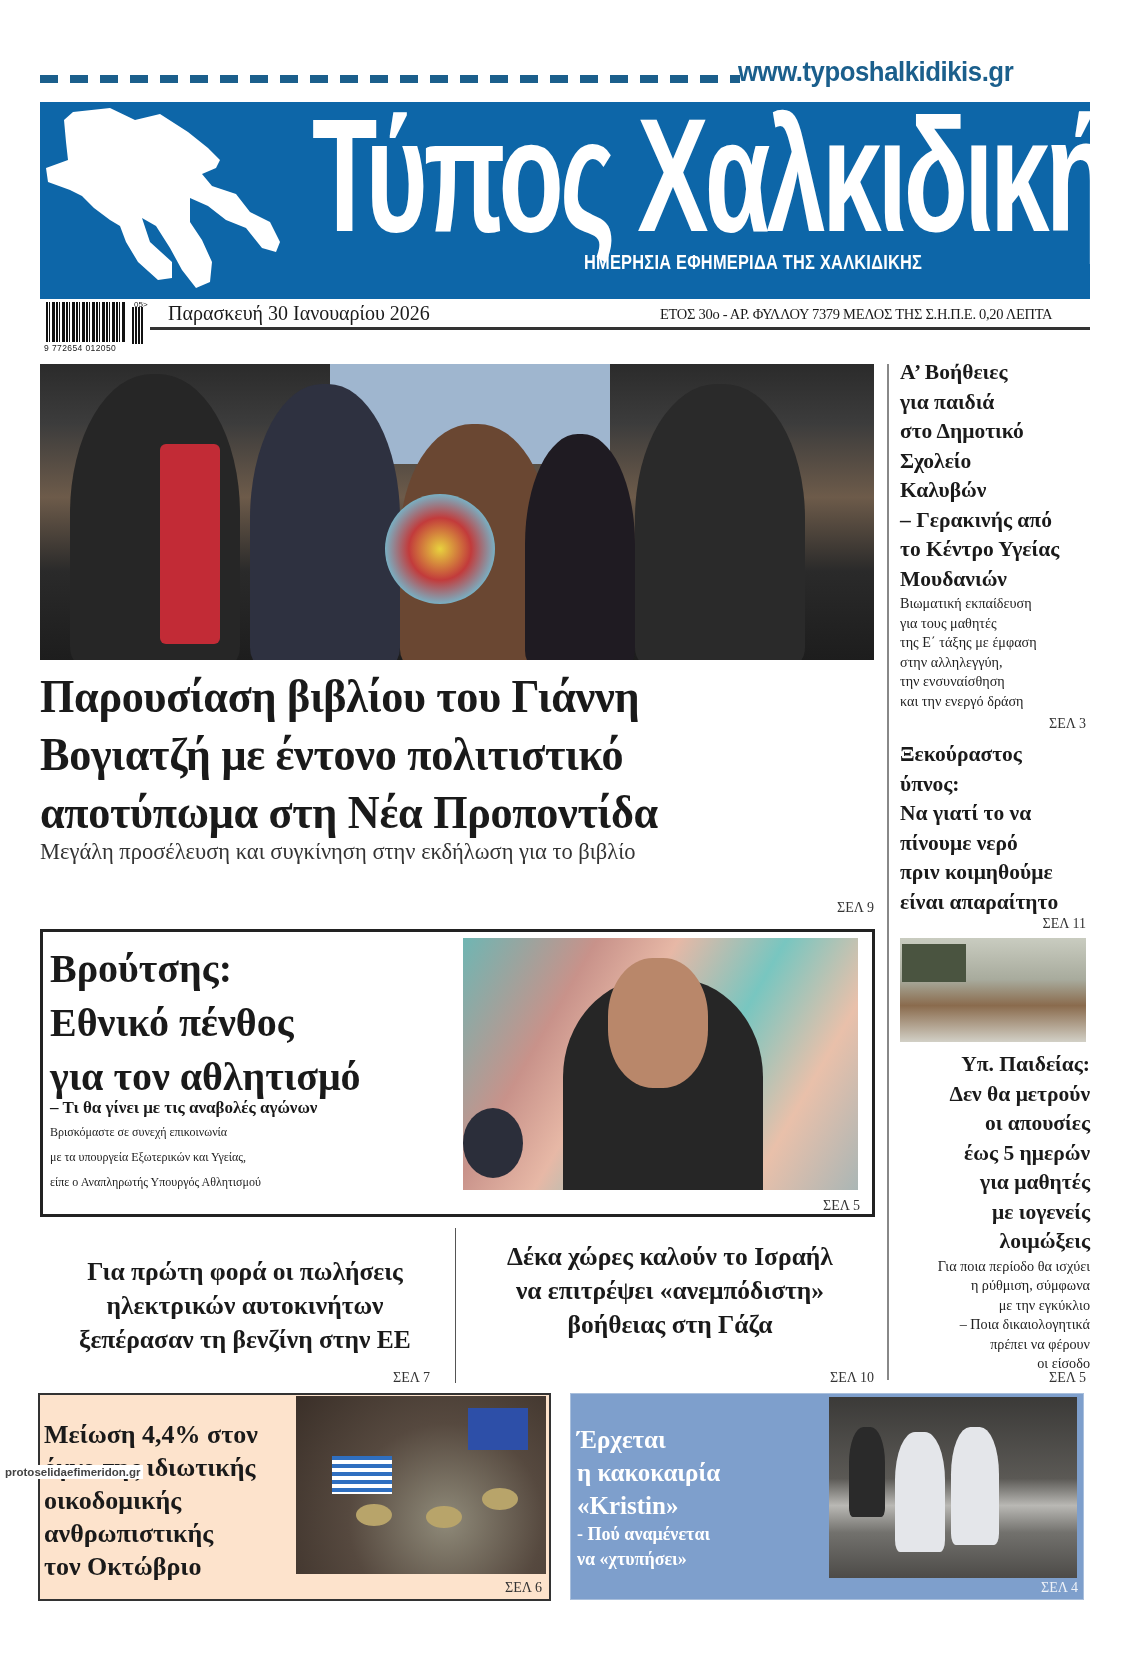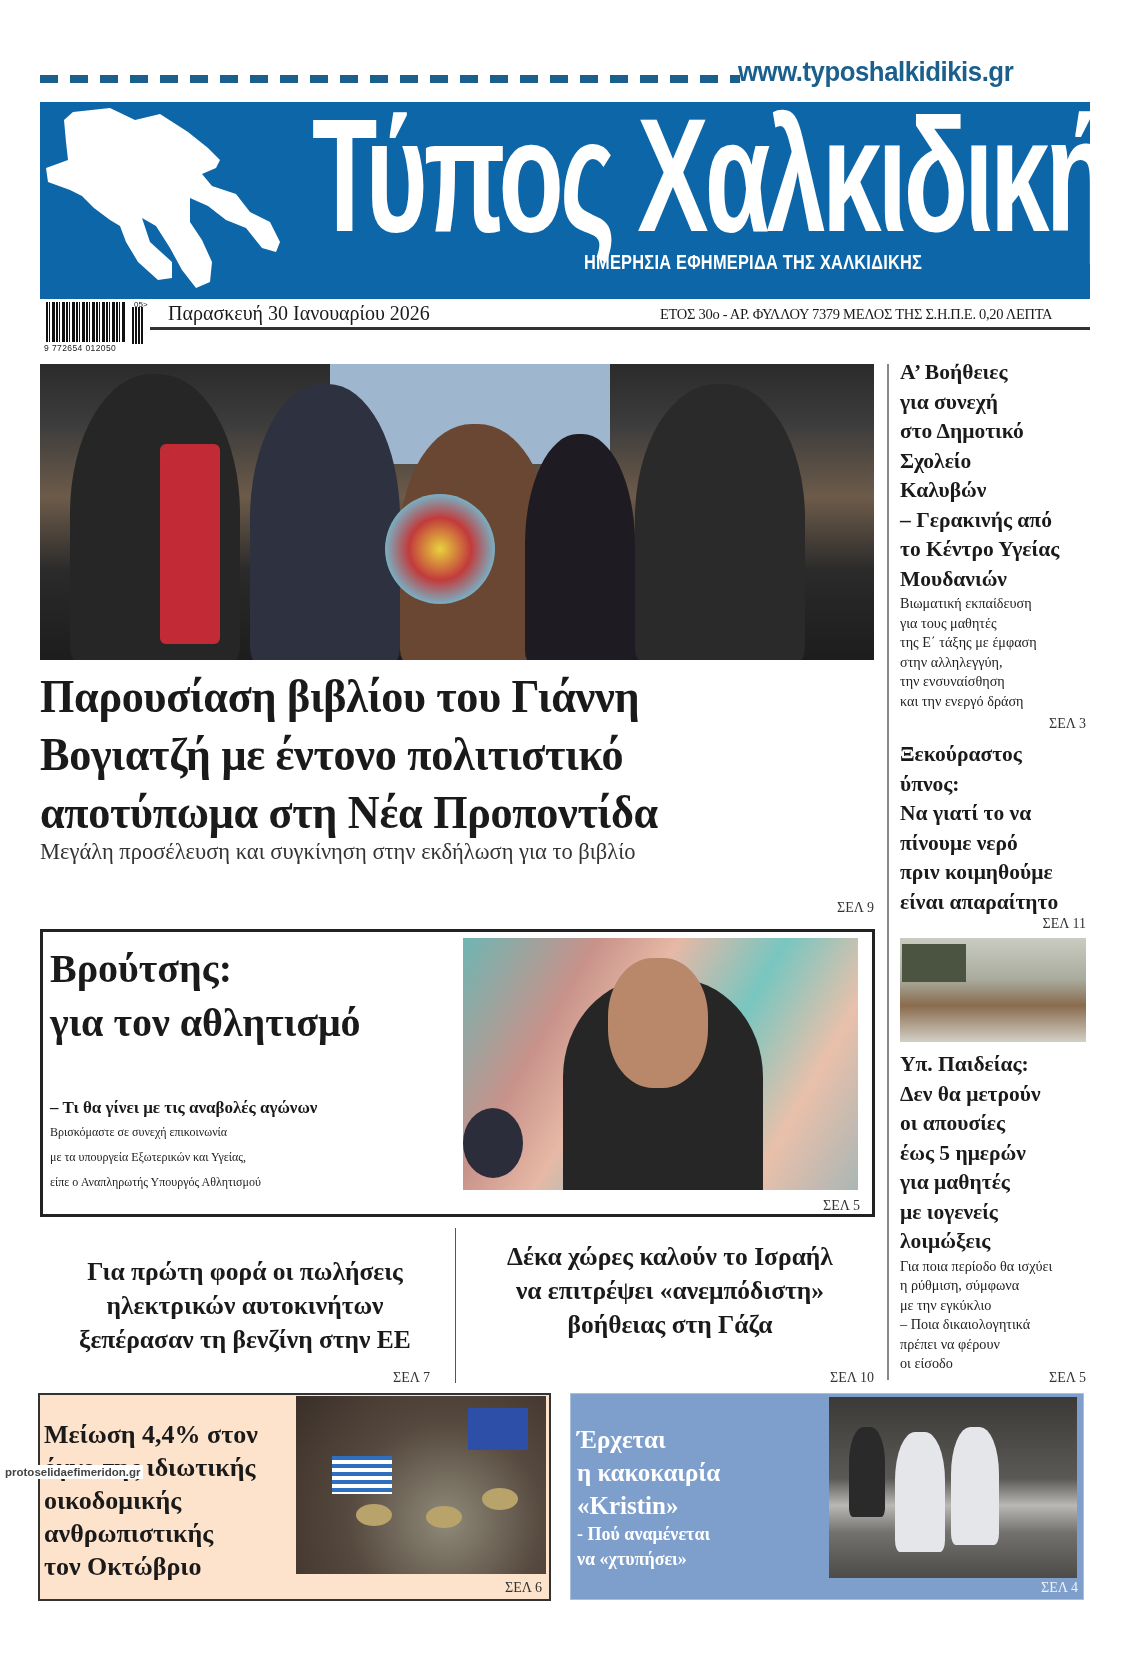--- a/index.html
+++ b/index.html
@@ -119,20 +119,21 @@
   <div>αποτύπωμα στη Νέα Προποντίδα</div>
 </div>
 <div class="abs main-sub">
   <div>Μεγάλη προσέλευση και συγκίνηση στην εκδήλωση για το βιβλίο</div>
 </div>
 <div class="abs page-ref" style="left:780px;top:900px;width:94px;">ΣΕΛ 9</div>
 
 <div class="abs vbox"></div>
 <div class="abs v-title">
   <div>Βρούτσης:</div>
+  <div>Εθνικό πένθος</div>
   <div>για τον αθλητισμό</div>
 </div>
 <div class="abs v-kicker">– Τι θα γίνει με τις αναβολές αγώνων</div>
 <div class="abs v-body">
   <div>Βρισκόμαστε σε συνεχή επικοινωνία</div>
   <div>με τα υπουργεία Εξωτερικών και Υγείας,</div>
   <div>είπε ο Αναπληρωτής Υπουργός Αθλητισμού</div>
 </div>
 <div class="abs photo v-photo">
   <div class="person" style="left:100px;top:40px;width:200px;height:220px;background:#262626;border-radius:45% 45% 4% 4%;"></div>
@@ -188,21 +189,21 @@
   <div>- Πού αναμένεται</div>
   <div>να «χτυπήσει»</div>
 </div>
 <div class="abs page-ref" style="left:1000px;top:1580px;width:78px;color:#eef2f8;">ΣΕΛ 4</div>
 
 <div class="abs rdivider"></div>
 
 <div class="abs rcol" style="top:358px;">
   <div class="r-title">
     <div>Α’ Βοήθειες</div>
-    <div>για συνεχή</div>
+    <div>για παιδιά</div>
     <div>στο Δημοτικό</div>
     <div>Σχολείο</div>
     <div>Καλυβών</div>
     <div>– Γερακινής από</div>
     <div>το Κέντρο Υγείας</div>
     <div>Μουδανιών</div>
   </div>
   <div class="r-body">
     <div>Βιωματική εκπαίδευση</div>
     <div>για τους μαθητές</div>
@@ -222,21 +223,21 @@
     <div>πίνουμε νερό</div>
     <div>πριν κοιμηθούμε</div>
     <div>είναι απαραίτητο</div>
   </div>
 </div>
 <div class="abs page-ref" style="left:1010px;top:916px;width:76px;">ΣΕΛ 11</div>
 <div class="abs photo r-photo">
   <div class="board"></div>
 </div>
 
-<div class="abs rcol" style="top:1050px;">
+<div class="abs rcol" style="top:1050px;text-align:right;">
   <div class="r-title">
     <div>Υπ. Παιδείας:</div>
     <div>Δεν θα μετρούν</div>
     <div>οι απουσίες</div>
     <div>έως 5 ημερών</div>
     <div>για μαθητές</div>
     <div>με ιογενείς</div>
     <div>λοιμώξεις</div>
   </div>
   <div class="r-body">

